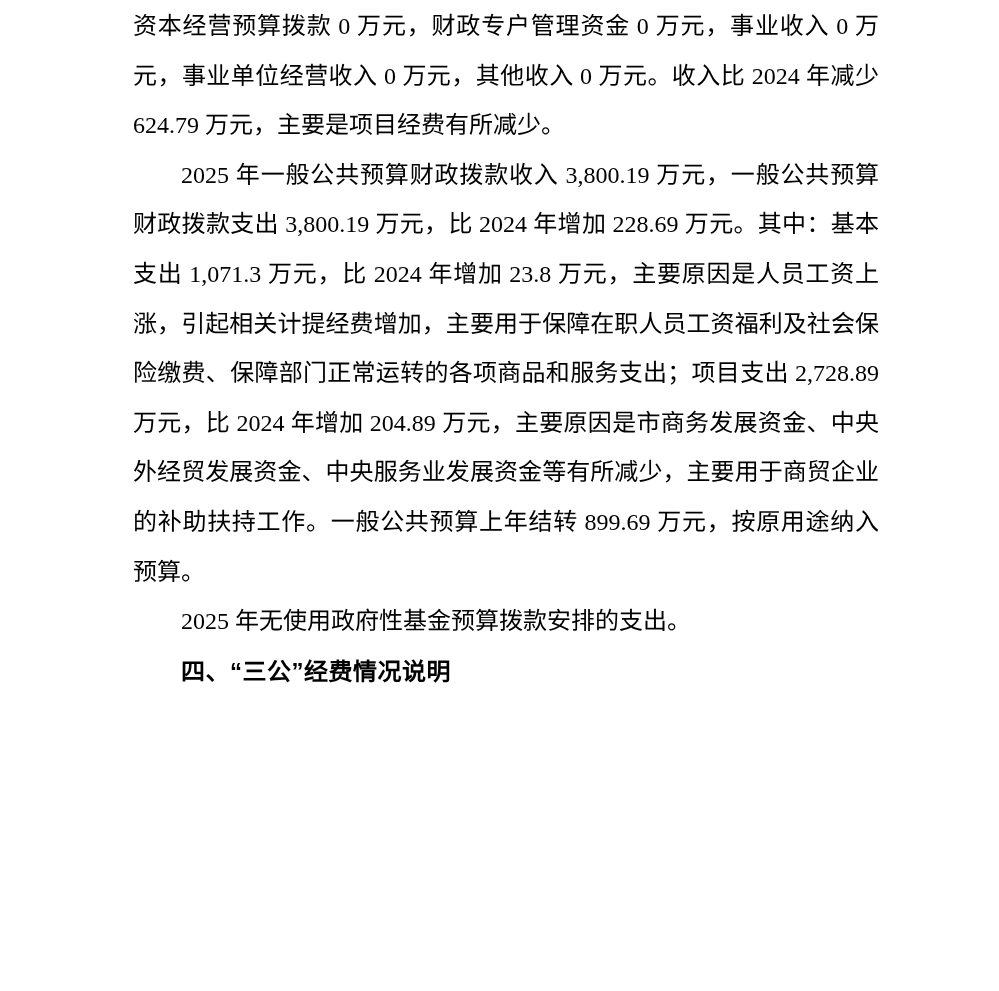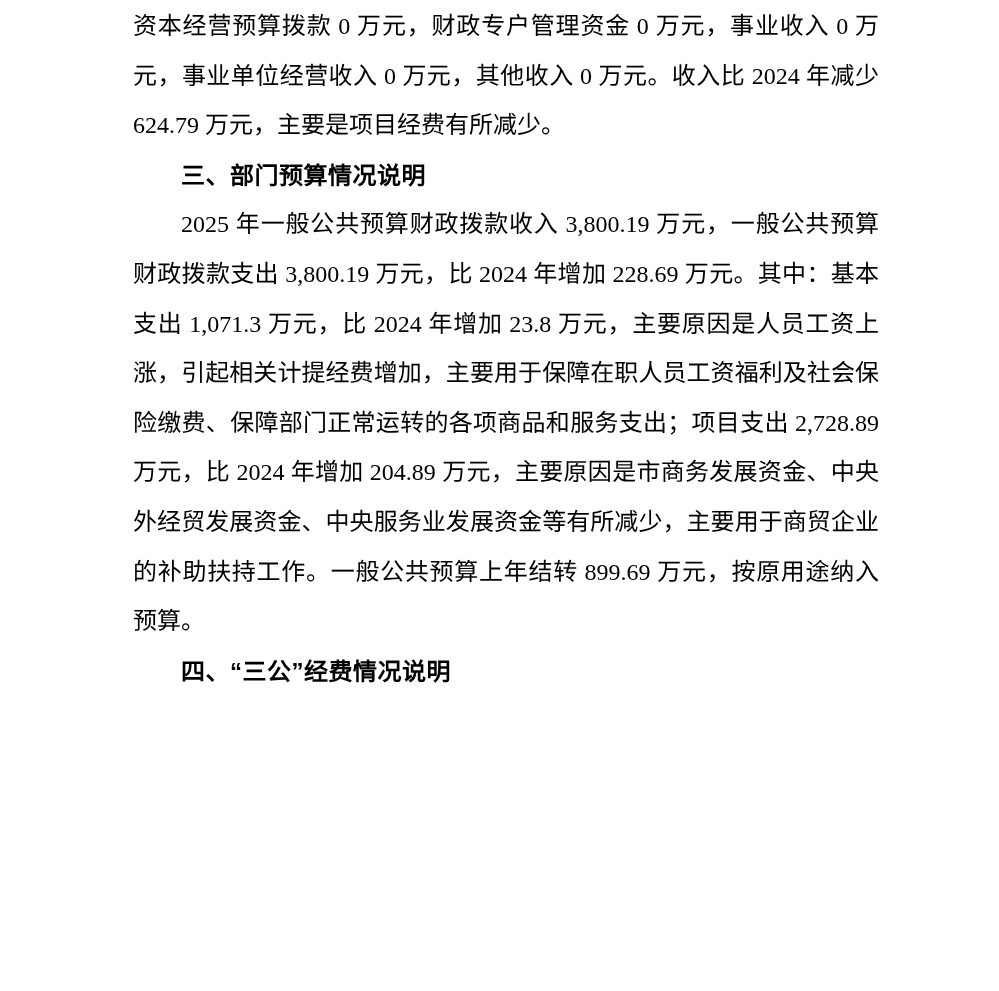--- a/index.html
+++ b/index.html
@@ -44,19 +44,19 @@
     letter-spacing: 0.5px;
   }
 </style>
 </head>
 <body>
 
 <div class="page">
   <p class="para continuation">资本经营预算拨款 0 万元，财政专户管理资金 0 万元，事业收入 0 万元，事业单位经营收入 0 万元，其他收入 0 万元。收入比 2024 年减少 624.79 万元，主要是项目经费有所减少。</p>
 
 
-  <h2 class="heading">三、部门预算情况说明</h2>
 
   <p class="para">2025 年一般公共预算财政拨款收入 3,800.19 万元，一般公共预算财政拨款支出 3,800.19 万元，比 2024 年增加 228.69 万元。其中：基本支出 1,071.3 万元，比 2024 年增加 23.8 万元，主要原因是人员工资上涨，引起相关计提经费增加，主要用于保障在职人员工资福利及社会保险缴费、保障部门正常运转的各项商品和服务支出；项目支出 2,728.89 万元，比 2024 年增加 204.89 万元，主要原因是市商务发展资金、中央外经贸发展资金、中央服务业发展资金等有所减少，主要用于商贸企业的补助扶持工作。一般公共预算上年结转 899.69 万元，按原用途纳入预算。</p>
 
+  <p class="para">2025 年无使用政府性基金预算拨款安排的支出。</p>
 
   <h2 class="heading">四、“三公”经费情况说明</h2>
 </div>
 
 </body></html>

